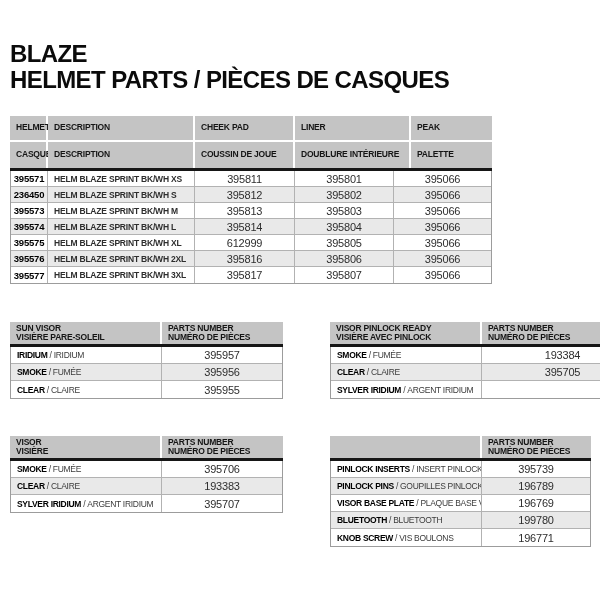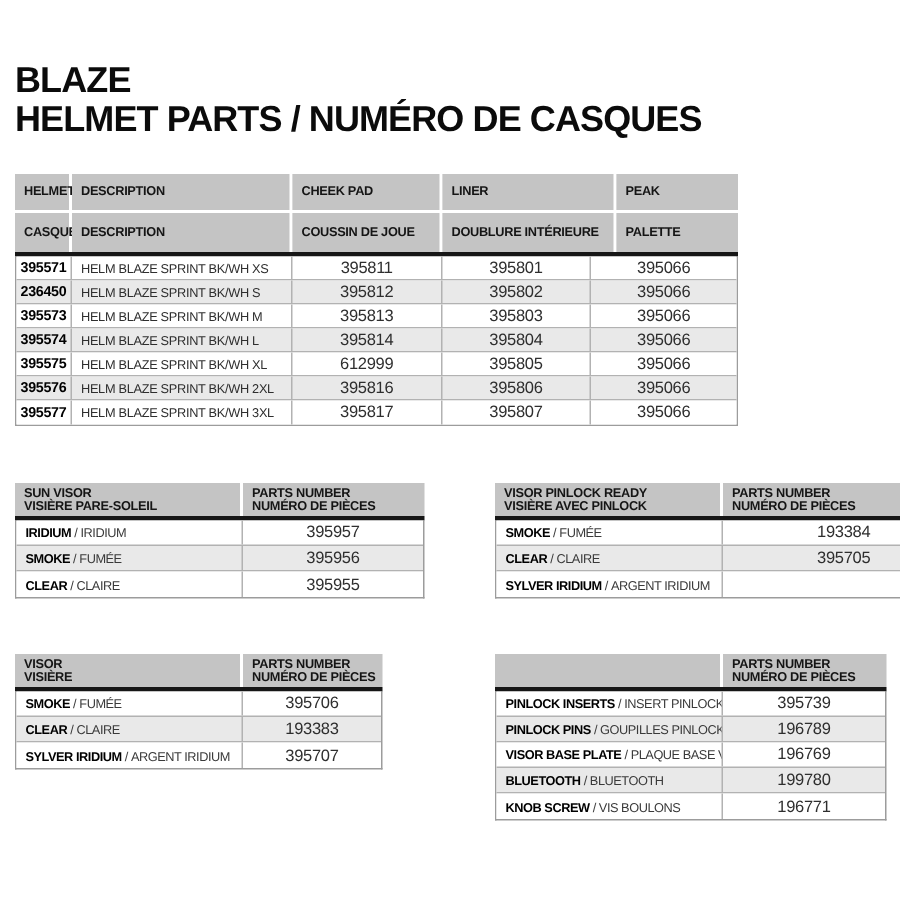--- a/index.html
+++ b/index.html
@@ -40,28 +40,28 @@
   .drow.alt { background:#e9e9e9; }
   .dcell {
     display:flex; align-items:center; font-size:9px; letter-spacing:-0.2px;
     color:#2e2e2e; border-right:1px solid #b2b2b2; overflow:hidden;
   }
   .dcell:last-child { border-right:none; }
   .dcell.bold { font-weight:bold; color:#000; font-size:9.5px; justify-content:center; }
   .dcell.desc { padding-left:6px; font-size:8.5px; }
   .dcell.num { justify-content:center; font-size:11px; }
   .mbody .c0 { width:37px; }
-  .mbody .c1 { width:147px; }
+  .mbody .c1 { width:147px;font-weight:bold; }
   .mbody .c2 { width:100px; }
   .mbody .c3 { width:99px; }
   
   .stable { position:absolute; }
   .pos-sunvisor { left:10px;  top:322px; width:273px; }
   .pos-pinlockready { left:330px; top:322px; width:314px; }
-  .pos-visor { left:10px;  top:436px; width:245px; }
+  .pos-visor { left:10px;  top:436px; width:273px; }
   .pos-accessories { left:330px; top:436px; width:261px; }
   .shead { display:flex; height:22px; }
   .shead .hcell { padding-top:0; }
   .sh-left { width:152px; border-right:2px solid #ffffff; flex-direction:column; justify-content:center; align-items:flex-start; }
   .sh-right { flex:1; flex-direction:column; justify-content:center; align-items:flex-start; }
   .sbody { border:1px solid #9c9c9c; border-top:none; }
   .srow { display:flex; height:17px; background:#ffffff; border-bottom:1px solid #b2b2b2; }
   .srow:last-child { border-bottom:none; }
   .srow.alt { background:#e9e9e9; }
   .slabel {
@@ -73,21 +73,21 @@
   .slabel .sep { white-space:pre; }
   .snum { flex:1; display:flex; align-items:center; justify-content:center; font-size:11px; letter-spacing:-0.2px; color:#2e2e2e; }
 </style>
 </head>
 <body>
 
 <div id="page">
 
   <div class="title-block">
     <div class="title-line">BLAZE</div>
-    <div class="title-line">HELMET PARTS / NUMÉRO DE CASQUES</div>
+    <div class="title-line">HELMET PARTS / PIÈCES DE CASQUES</div>
   </div>
 
   <div class="main-table">
     <div class="mrow mhead1">
       <div class="hcell c0">HELMET</div>
       <div class="hcell c1">DESCRIPTION</div>
       <div class="hcell c2">CHEEK PAD</div>
       <div class="hcell c3">LINER</div>
       <div class="hcell c4">PEAK</div>
     </div>

